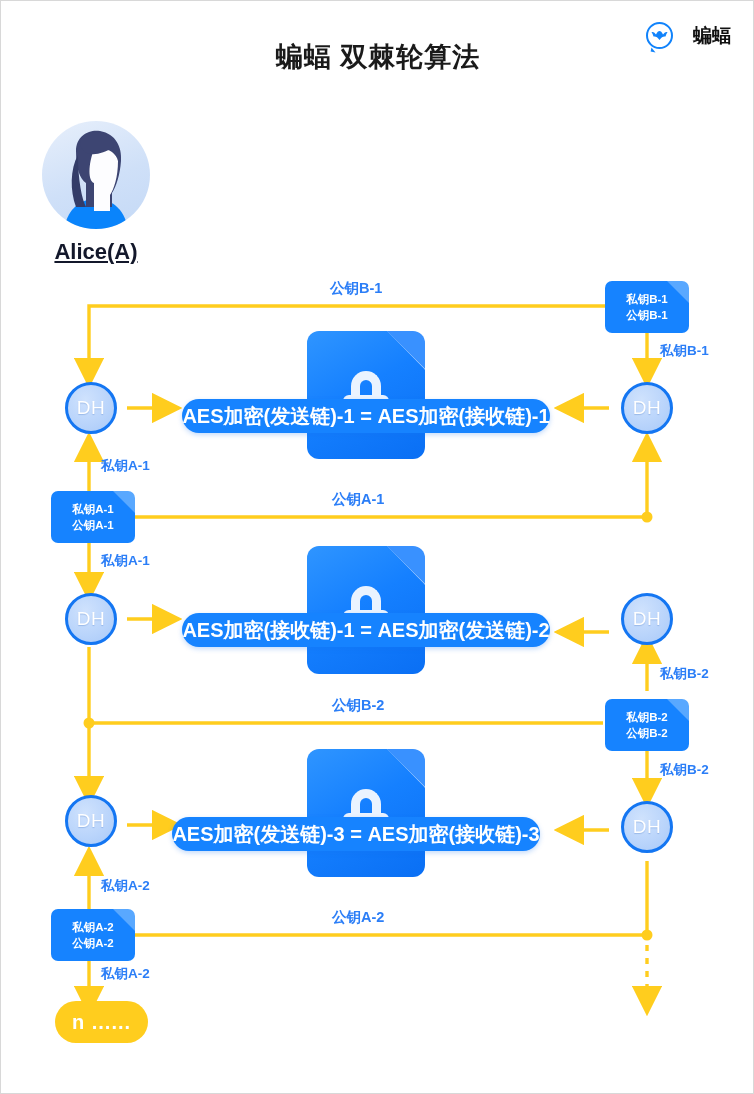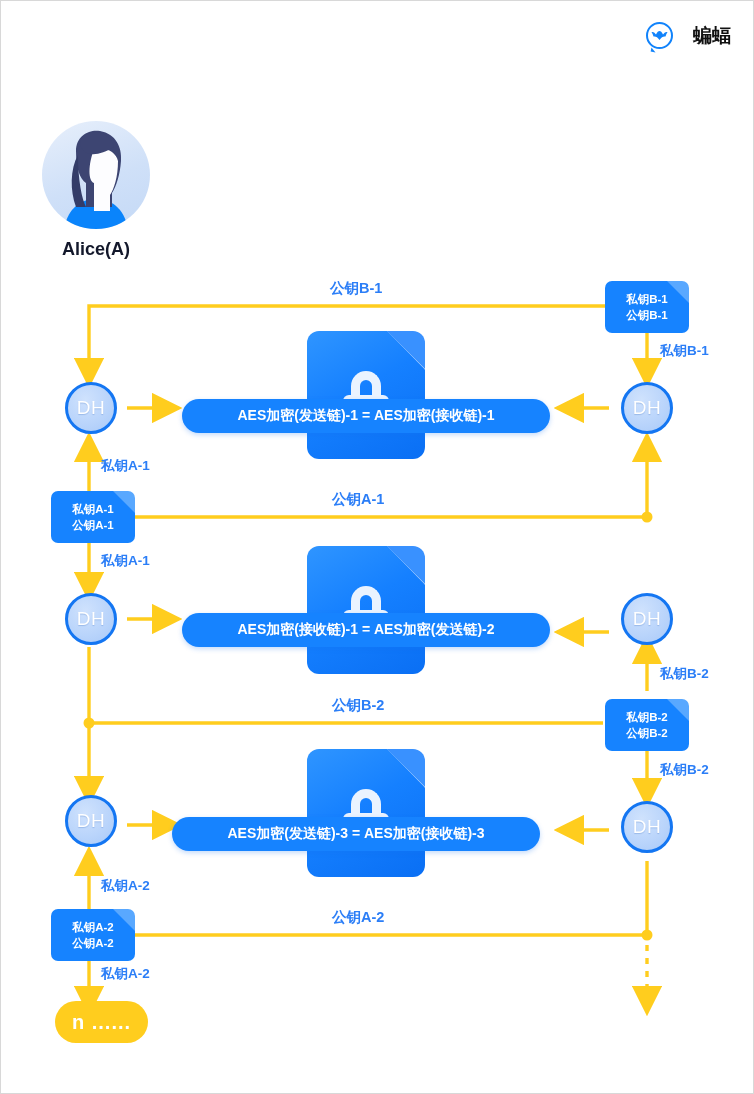--- a/index.html
+++ b/index.html
@@ -17,21 +17,21 @@
        border-left:5px solid #1183fb;border-top:4px solid transparent;border-bottom:0;
        transform:rotate(12deg);}
   #brand .bubble svg{display:block;}
   #brand .btext{font-size:19px;font-weight:bold;color:#111;}
 
   
   .person{position:absolute;width:122px;text-align:center;}
   .person .circle{width:108px;height:108px;margin:0 auto;border-radius:50%;
       background:linear-gradient(160deg,#e7effb 0%,#cfe0f8 55%,#c4d9f6 100%);
       position:relative;overflow:hidden;}
-  .person .pname{margin-top:10px;font-size:18px;font-weight:bold;color:#13182b;}
+  .person .pname{margin-top:10px;font-size:22px;font-weight:bold;color:#13182b;text-decoration:underline;}
   #alice{left:34px;top:120px;}
   #bob{left:578px;top:120px;}
 
   
   #svglayer{position:absolute;left:0;top:0;width:754px;height:1094px;}
 
   
   .dh{position:absolute;width:52px;height:52px;border-radius:50%;
       border:3px solid #1476f2;box-sizing:border-box;
       background:radial-gradient(circle at 38% 32%,#cfe2fd 0%,#b9d4fb 58%,#a8c9f8 100%);
@@ -51,21 +51,21 @@
   .doc .lockbody{position:absolute;left:36px;top:64px;width:46px;height:36px;
       background:#eaf3ff;border-radius:6px;}
   .doc .lockdot{position:absolute;left:55px;top:76px;width:9px;height:13px;
       background:#2f95ff;border-radius:5px;}
   .doc .shackle{position:absolute;left:44px;top:40px;width:30px;height:32px;
       border:9px solid #eaf3ff;border-bottom:none;border-radius:16px 16px 0 0;
       box-sizing:border-box;}
 
   
   .pill{position:absolute;height:34px;border-radius:17px;background:#1683ff;
-      color:#fff;font-size:14px;font-weight:bold;display:flex;align-items:center;
+      color:#fff;font-size:20px;font-weight:bold;display:flex;align-items:center;
       justify-content:center;box-shadow:0 2px 5px rgba(20,110,240,.25);}
 
   
   .keycard{position:absolute;width:84px;height:52px;}
   .keycard .bg{position:absolute;inset:0;background:#1683ff;border-radius:7px;
       clip-path:polygon(0 0, 76% 0, 100% 26%, 100% 100%, 0 100%);}
   .keycard .corner{position:absolute;right:0;top:0;width:22px;height:22px;
       background:#59a8ff;clip-path:polygon(100% 0,100% 100%,0 0);border-radius:0 7px 0 0;}
   .keycard .lines{position:absolute;inset:0;display:flex;flex-direction:column;
       align-items:center;justify-content:center;gap:3px;}
@@ -78,20 +78,21 @@
   
   #endpill{position:absolute;left:54px;top:1000px;width:93px;height:42px;
       border-radius:21px;background:#ffcd1e;display:flex;align-items:center;
       justify-content:center;color:#fff;font-size:20px;font-weight:bold;letter-spacing:1px;}
 </style>
 </head>
 <body>
 
 <div id="page">
 
+  <div id="title">蝙蝠 双棘轮算法</div>
 
   <div id="brand">
     <span class="bubble">
       <svg width="17" height="11" viewBox="0 0 34 22">
         <path d="M1 4 C5 3 8 6 10 9 C12 4 15 2 17 2 C19 2 22 4 24 9 C26 6 29 3 33 4
                  C31 7 30 10 29 13 C25 12 21 14 17 20 C13 14 9 12 5 13 C4 10 3 7 1 4 Z" fill="#1183fb"></path>
       </svg>
     </span>
     <span class="btext">蝙蝠</span>
   </div>

